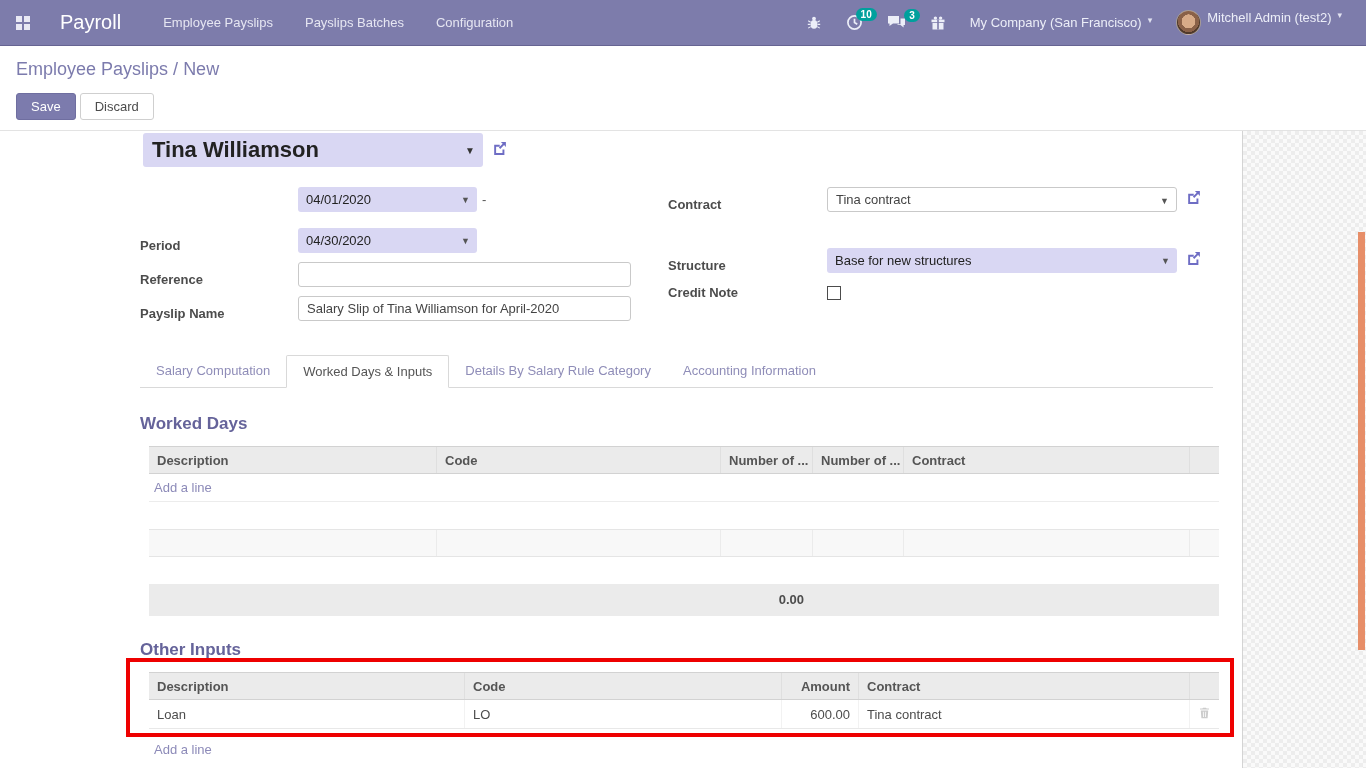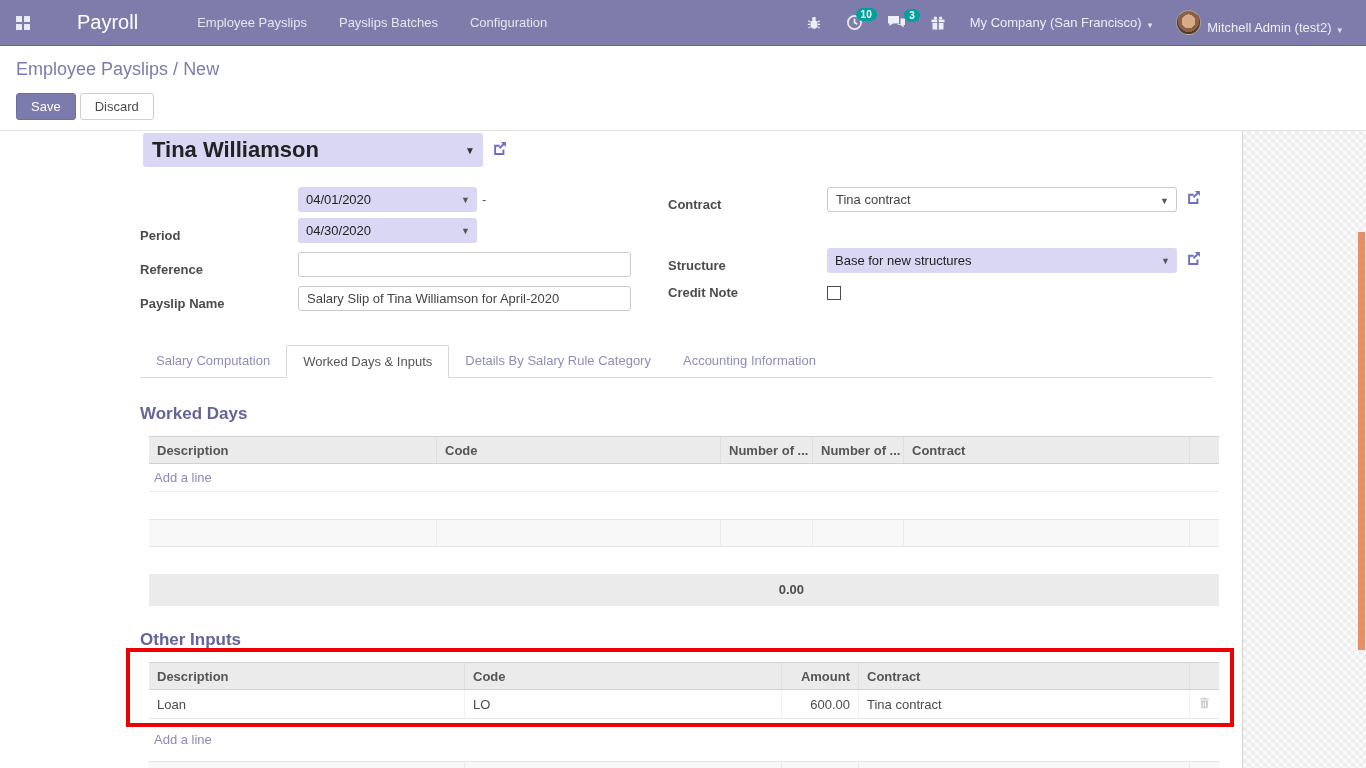--- a/index.html
+++ b/index.html
@@ -1,33 +1,33 @@
 <!DOCTYPE html>
 <html><head>
 <meta charset="utf-8">
 <style>
   * { margin:0; padding:0; box-sizing:border-box; }
   html,body { width:1366px; height:768px; overflow:hidden; background:#fff;
               font-family:"Liberation Sans", sans-serif; color:#4c4c4c; }
 
   
   .navbar { height:46px; background:#7d7cab; border-bottom:1px solid #666492;
-            display:flex; align-items:center; color:#fff; position:relative;gap:17px; }
+            display:flex; align-items:center; color:#fff; position:relative; }
   .apps-btn { width:46px; height:46px; display:flex; align-items:center; justify-content:center; cursor:pointer; }
   .apps-grid { display:grid; grid-template-columns:6px 6px; grid-gap:2px; }
   .apps-grid span { width:6px; height:6px; background:#e9e9f4; }
   .brand { font-size:20px; color:#fff; margin:0 30px 0 14px; }
   .nav-menu { display:flex; gap:8px; }
   .nav-menu .menu-item { font-size:13px; color:#e6e6f2; padding:14px 12px; cursor:pointer; }
   .nav-right { margin-left:auto; display:flex; align-items:center; gap:4px; padding-right:14px; }
   .sys-icon { position:relative; padding:8px 10px; display:flex; align-items:center; cursor:pointer; color:#eceef8; }
   .sys-icon svg { display:block; }
   .badge { position:absolute; top:2px; right:-4px; background:#00a09d; color:#fff;
            font-size:10px; line-height:13px; padding:0 5px; border-radius:8px; font-weight:bold; }
-  .nav-text { font-size:13px; color:#eceef8; padding:8px 10px; display:flex; align-items:flex-end; gap:6px; cursor:pointer; white-space:nowrap; }
+  .nav-text { font-size:13px; color:#eceef8; padding:8px 10px; display:flex; align-items:flex-start; gap:6px; cursor:pointer; white-space:nowrap; }
   .caret { font-size:9px; opacity:.9; }
   .avatar { width:25px; height:25px; border-radius:50%; overflow:hidden; flex:none;
             background:radial-gradient(circle at 50% 45%, #d8ab88 0 40%, #8a6148 41% 62%, #50392a 63% 100%);
             border:1px solid rgba(255,255,255,.5); }
 
   
   .control-panel { height:85px; background:#fff; border-bottom:1px solid #e3e3e3; padding:13px 16px 0 16px; }
   .breadcrumb { font-size:18px; color:#7c7bad; }
   .breadcrumb .crumb-link { cursor:pointer; }
   .cp-buttons { margin-top:13px; display:flex; gap:4px; }
@@ -211,21 +211,21 @@
             </svg>
         </span>
       </span>
     </div>
 
     <div class="field-zone">
       <div class="col-left">
         <div class="f-row">
           <div class="f-label">Period</div>
           <div>
-            <div style="display:flex; align-items:flex-start; margin-bottom:6px;">
+            <div style="display:flex; align-items:flex-start; margin-bottom:16px;">
               <div class="combo lav date-box">
                 <span>04/01/2020</span>
                 <span class="dd">▼</span>
               </div>
               <span class="dash">-</span>
             </div>
             <div class="combo lav date-box">
               <span>04/30/2020</span>
               <span class="dd">▼</span>
             </div>

